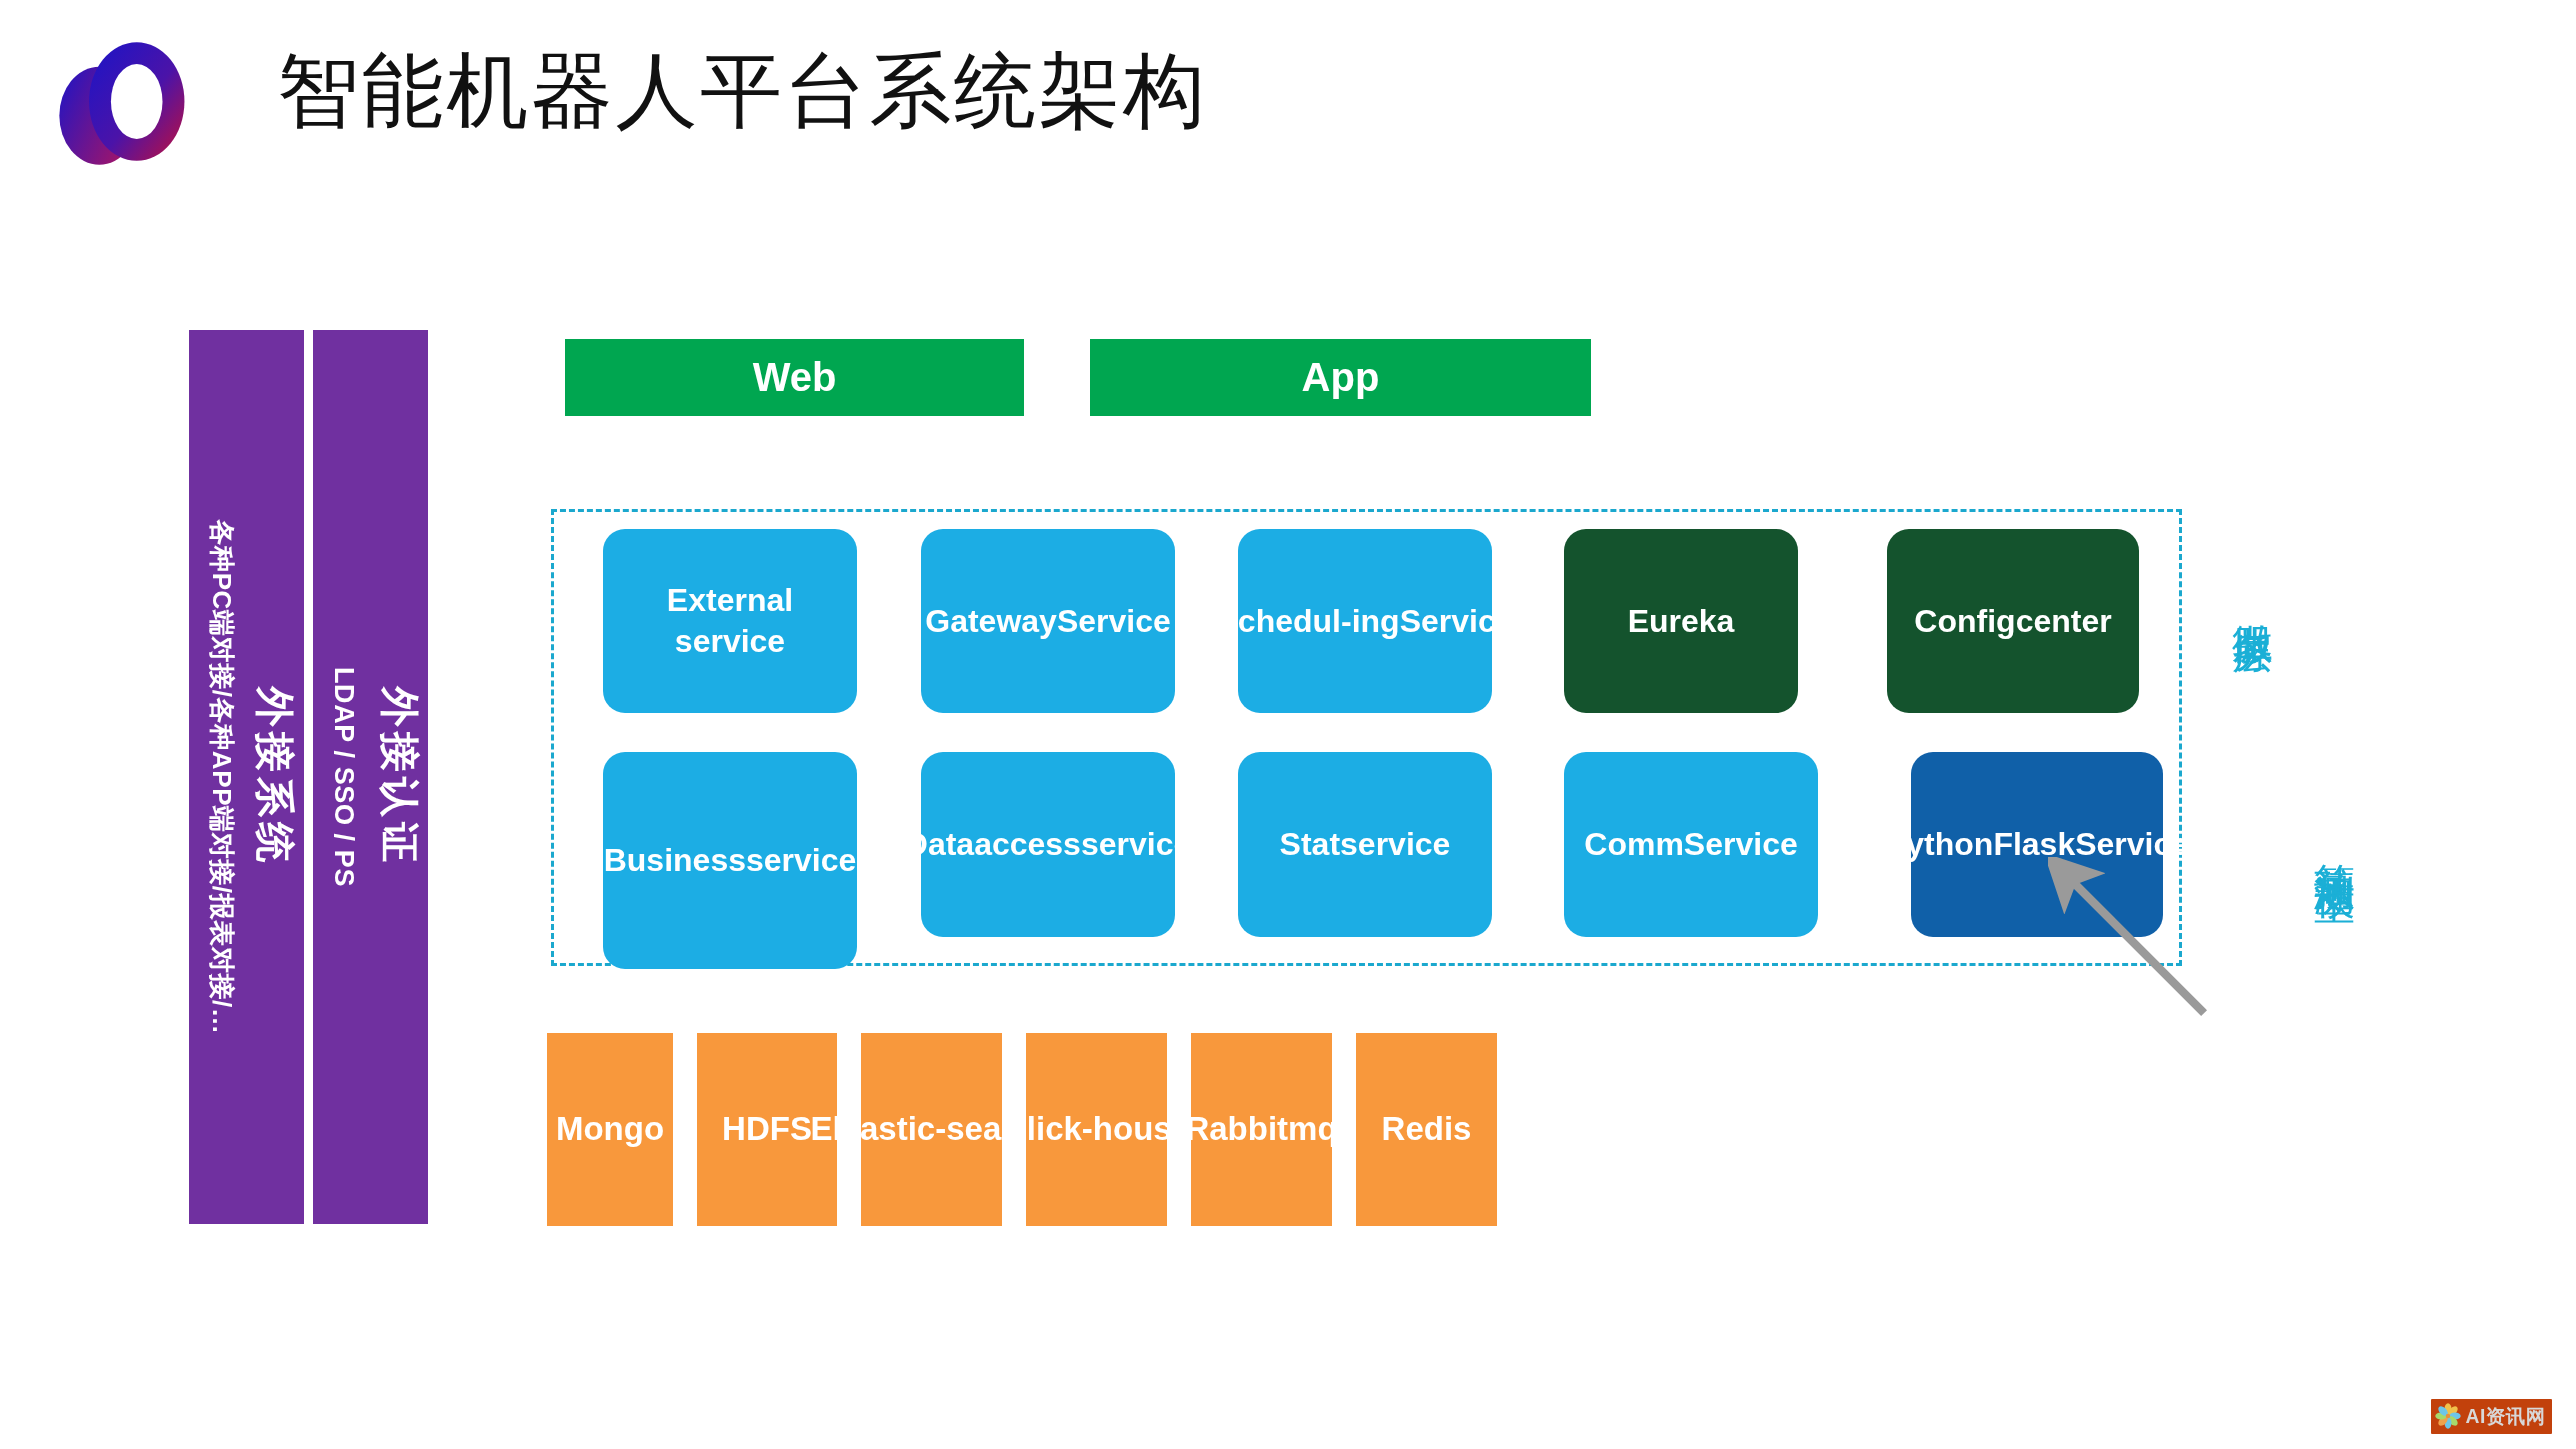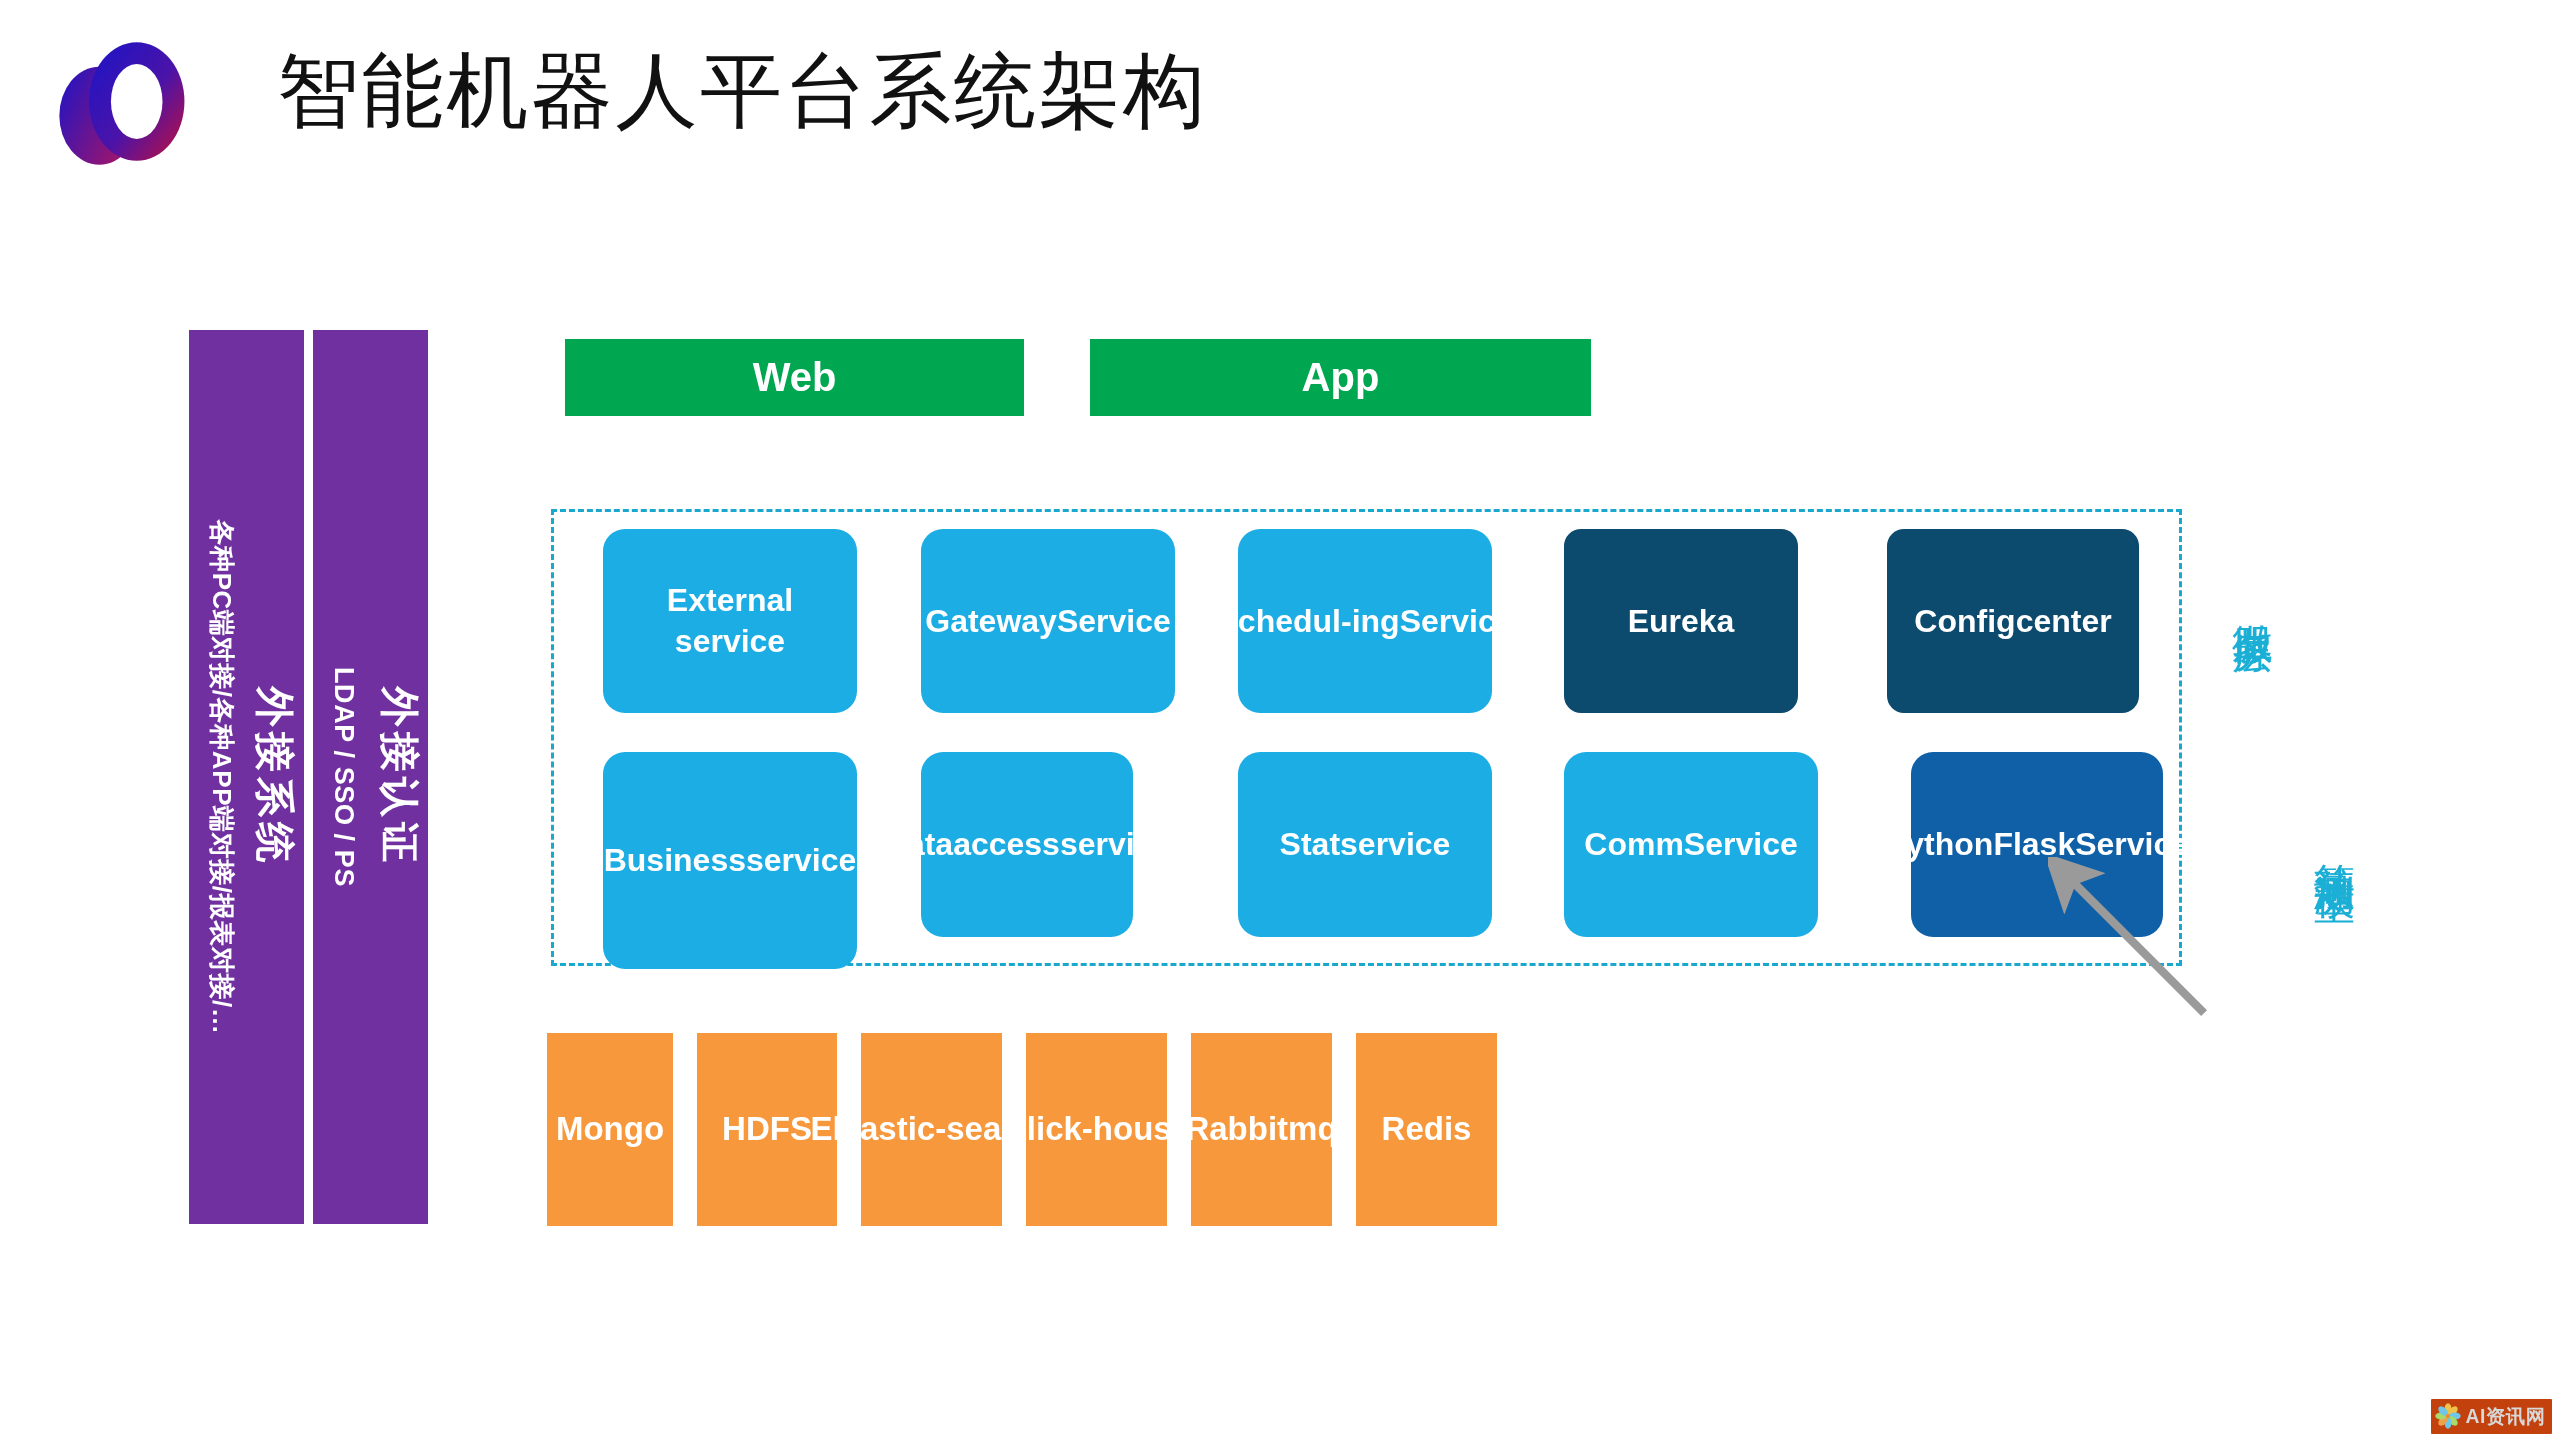--- a/index.html
+++ b/index.html
@@ -41,21 +41,21 @@
   .green{background:#00A650;font-size:40px;}
 
   
   .dashbox{
     position:absolute;border:3.2px dashed #1BA8CE;box-sizing:border-box;
   }
 
   
   .svc{border-radius:22px;font-size:32px;line-height:1.28;padding:0 6.4px;}
   .svc-blue{background:#1CADE4;}
-  .svc-gray{background:#0c4a6e;border-radius:17px;}
+  .svc-gray{background:#14532d;}
   .svc-darkblue{background:#1060A8;}
 
   
   .orange{background:#F8983C;font-size:33px;line-height:1.3;padding:0 5.2px;}
 
   
   .cyan-v{
     position:absolute;color:#1BAFD6;font-weight:400;
     writing-mode:vertical-rl;text-orientation:upright;
     letter-spacing:3.9px;font-size:41px;line-height:1.05;
@@ -128,21 +128,21 @@
   <div class="box svc svc-gray" style="left:1564px;top:529px;width:234px;height:184px;">Eureka</div>
   <div class="box svc svc-gray" style="left:1887px;top:529px;width:252px;height:184px;">
       <div>Config</div>
       <div>center</div>
     </div>
 
   <div class="box svc svc-blue" style="left:603px;top:752px;width:254px;height:217px;">
       <div>Business</div>
       <div>service</div>
     </div>
-  <div class="box svc svc-blue" style="left:921px;top:752px;width:212px;height:185px;">
+  <div class="box svc svc-blue" style="left:921px;top:752px;width:254px;height:185px;">
       <div>Data</div>
       <div>access</div>
       <div>service</div>
     </div>
   <div class="box svc svc-blue" style="left:1238px;top:752px;width:254px;height:185px;">
       <div>Stat</div>
       <div>service</div>
     </div>
   <div class="box svc svc-blue" style="left:1564px;top:752px;width:254px;height:185px;">
       <div>Comm</div>

